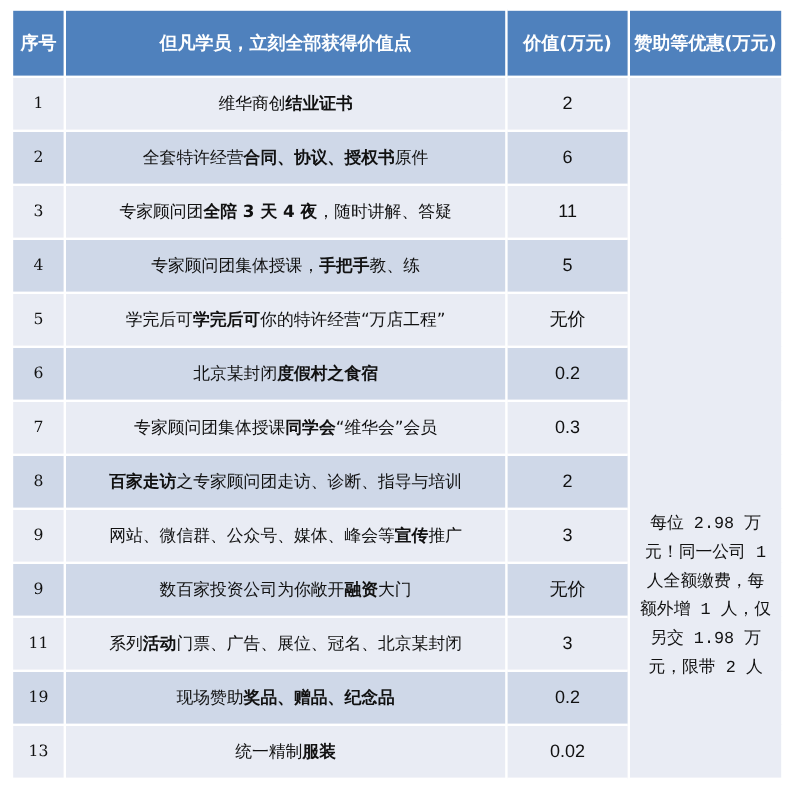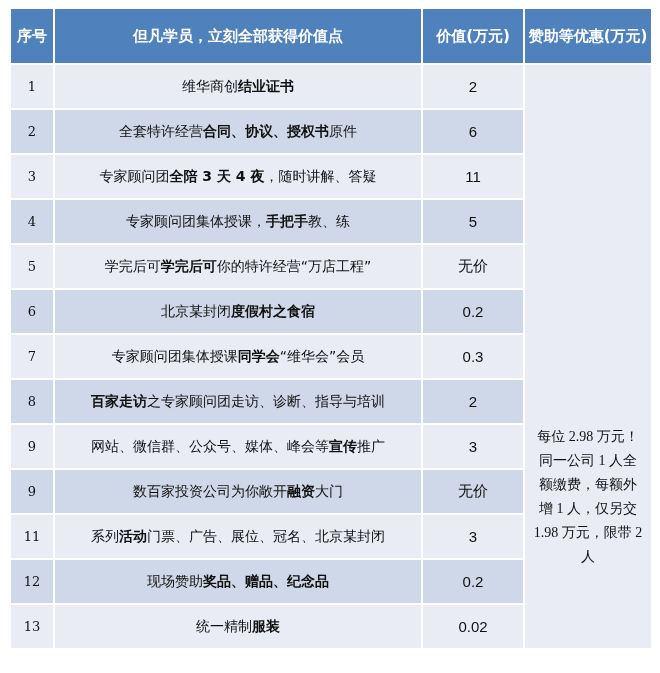--- a/index.html
+++ b/index.html
@@ -19,21 +19,21 @@
     background: #4F81BD; color: #ffffff; font-weight: bold;
     font-size: 15px; height: 54px;
   }
   .price-table td { height: 43px; font-size: 14px; }
   .price-table tr.odd td { background: #E9ECF4; }
   .price-table tr.even td { background: #CFD8E8; }
   .price-table td.idx { font-family: "DejaVu Serif", "Liberation Serif", serif; font-size: 13px; }
   .price-table td.val { font-family: "Liberation Sans", sans-serif; font-size: 15px; }
   .price-table td.fee {
     background: #E9ECF4 !important; font-size: 14px; line-height: 24px;
-    padding: 0 8px; font-family: Liberation Serif, serif;
+    padding: 0 8px; font-family: Liberation Mono, monospace;
   }
   .price-table td.desc b { font-weight: bold; }
 </style>
 </head>
 <body>
 
 <table class="price-table">
   <colgroup>
     <col style="width:44px">
     <col style="width:368px">
@@ -101,21 +101,21 @@
         <td class="idx">9</td>
         <td class="desc"><span>数百家投资公司为你敞开</span><b>融资</b><span>大门</span></td>
         <td class="val">无价</td>
       </tr>
       <tr class="odd">
         <td class="idx">11</td>
         <td class="desc"><span>系列</span><b>活动</b><span>门票、广告、展位、冠名、北京某封闭</span></td>
         <td class="val">3</td>
       </tr>
       <tr class="even">
-        <td class="idx">12</td>
+        <td class="idx">19</td>
         <td class="desc"><span>现场赞助</span><b>奖品、赠品、纪念品</b><span></span></td>
         <td class="val">0.2</td>
       </tr>
       <tr class="odd">
         <td class="idx">13</td>
         <td class="desc"><span>统一精制</span><b>服装</b><span></span></td>
         <td class="val">0.02</td>
       </tr>
     </tbody>
 </table>

